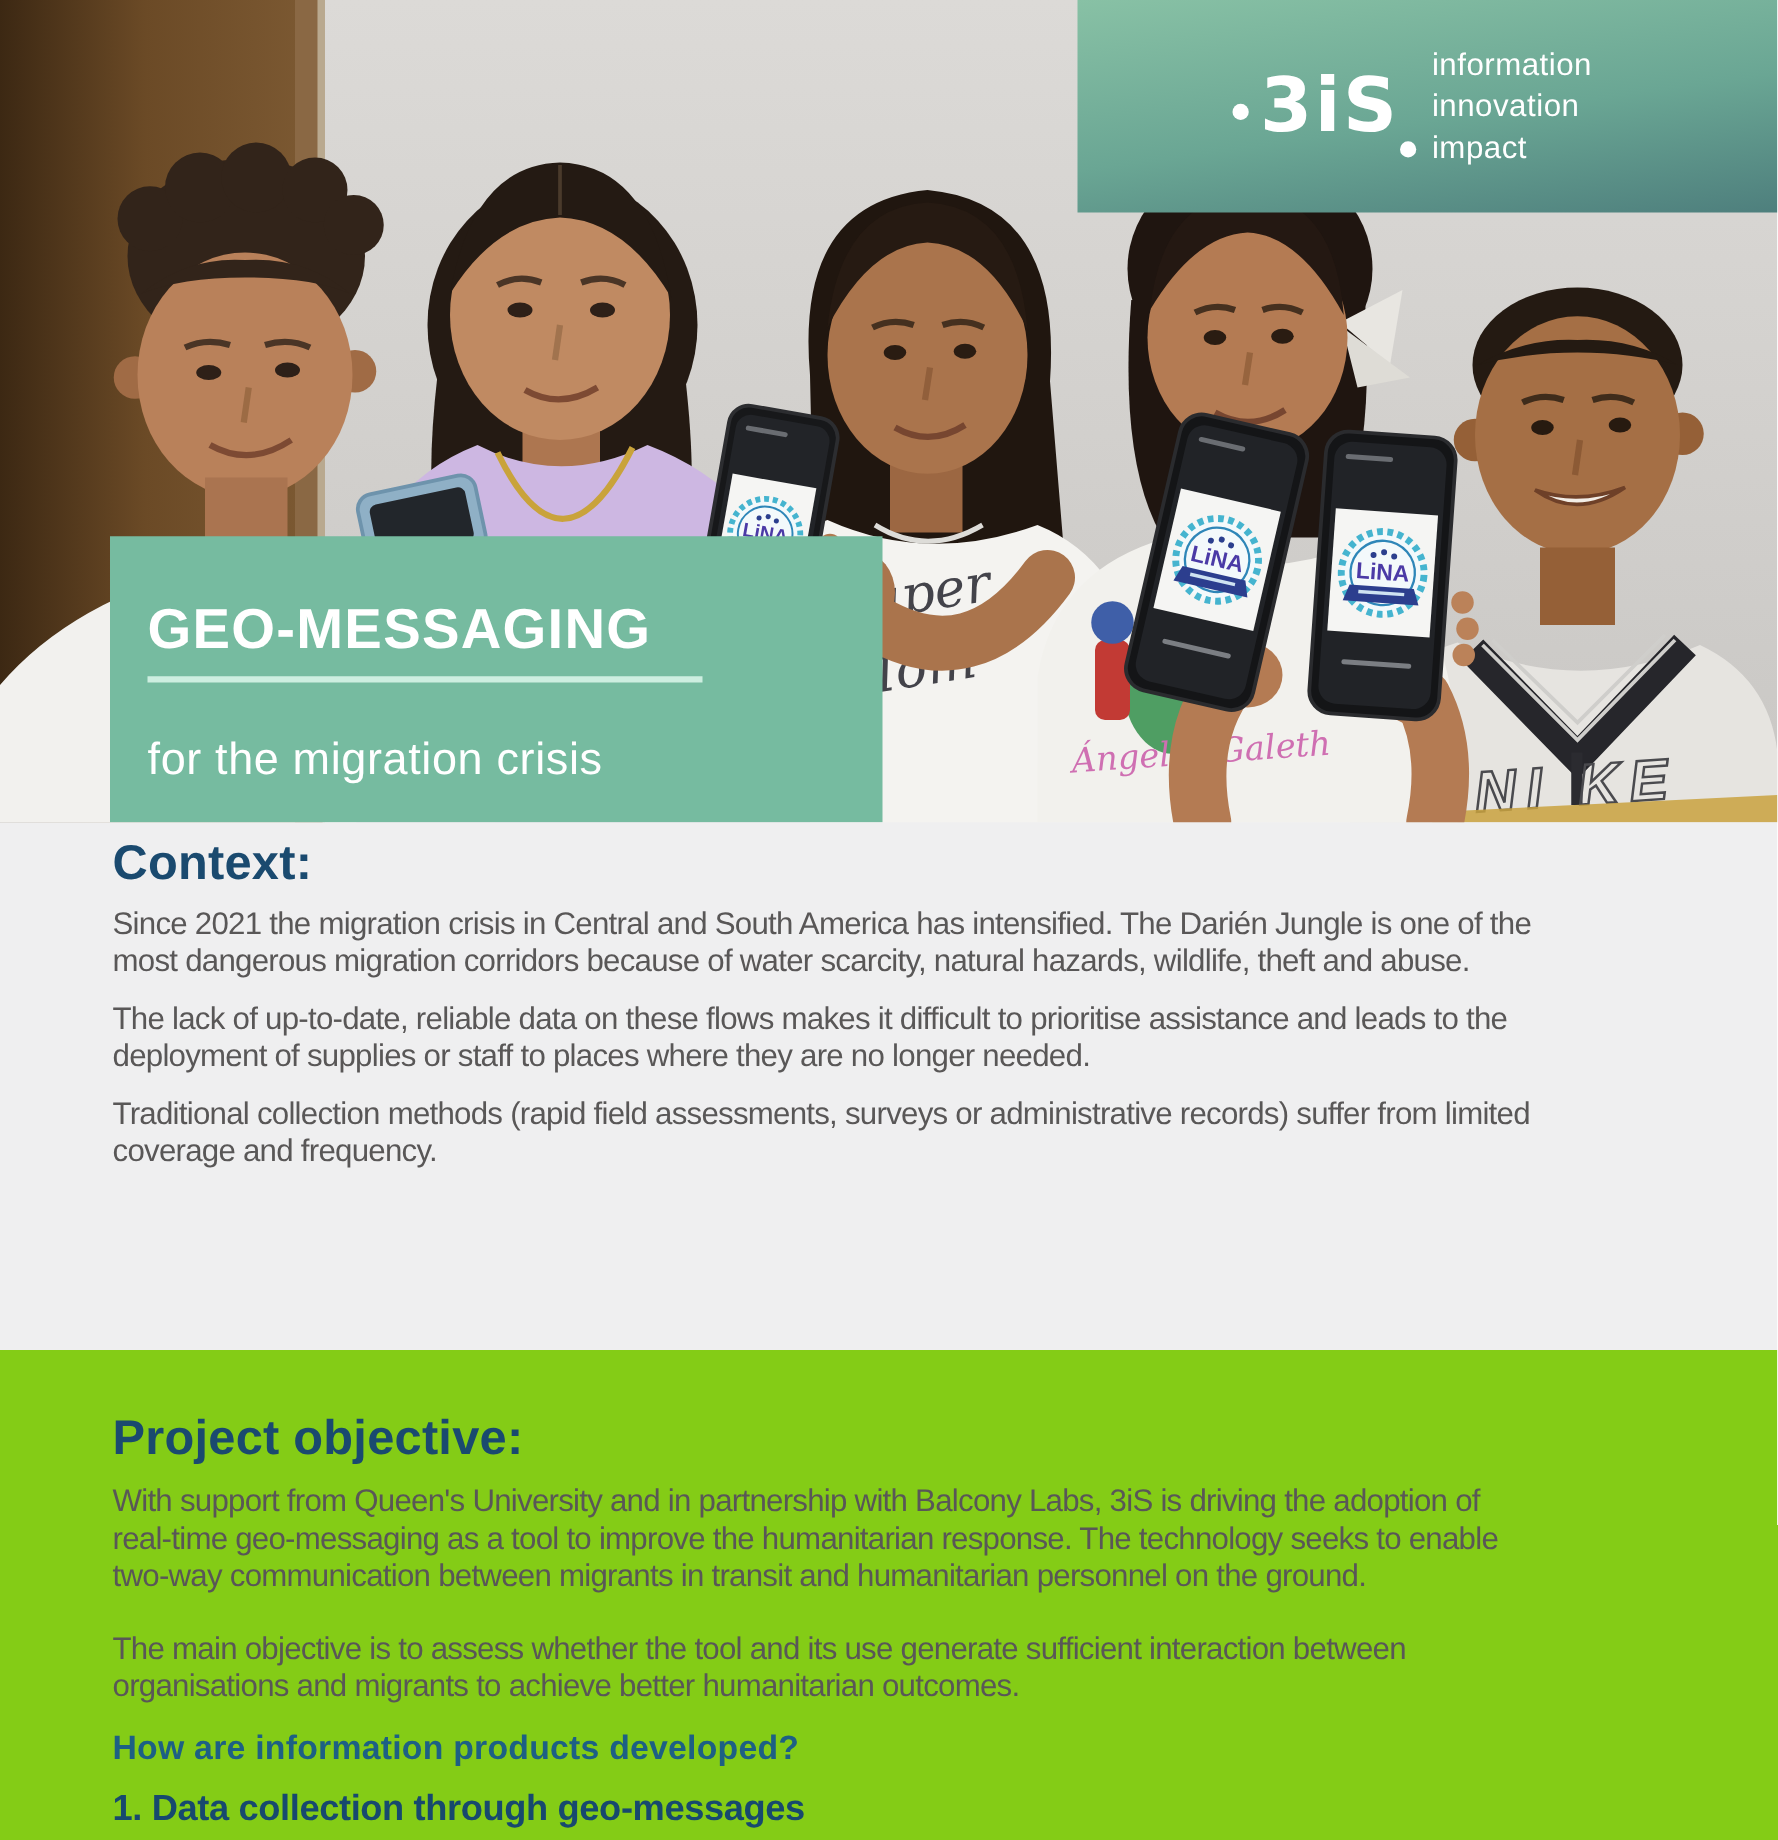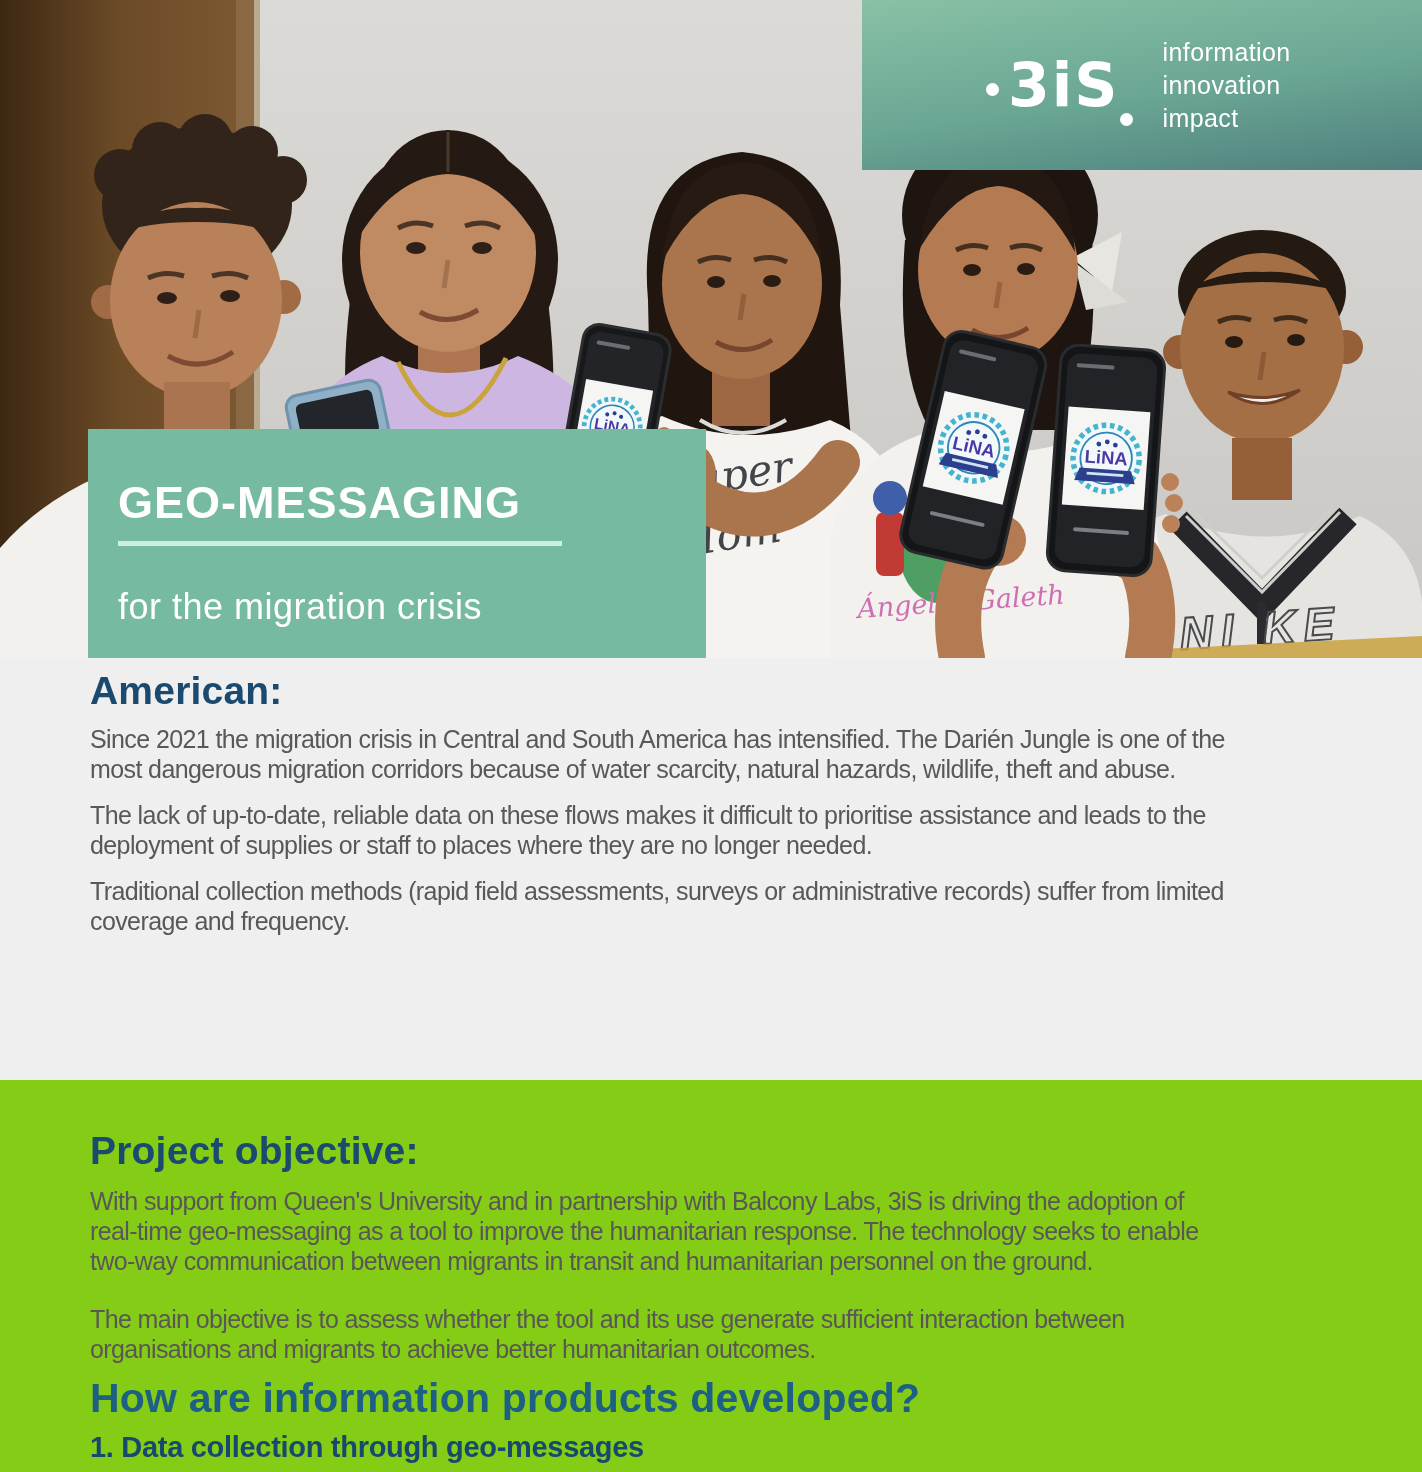--- a/index.html
+++ b/index.html
@@ -15,21 +15,21 @@
     position:absolute;left:862px;top:0;width:560px;height:170px;
     background:linear-gradient(172deg,#88c1a5 0%,#6aa694 55%,#4e7f7d 100%);
     display:flex;align-items:center;
   }
   .logo-mark{position:relative;margin-left:146px;color:#ffffff;
     font-family:"DejaVu Sans",sans-serif;font-weight:700;font-size:60px;line-height:92px;letter-spacing:2px;}
   .logo-dot{position:absolute;width:13px;height:13px;border-radius:50%;background:#ffffff;}
   .logo-dot-a{left:-22px;top:44px;}
   .logo-dot-b{left:112px;top:74px;}
   .logo-tagline{
-    margin-left:43px;color:#ffffff;font-size:25px;line-height:33px;
+    margin-left:26px;color:#ffffff;font-size:25px;line-height:33px;
     white-space:pre-line;font-weight:400;letter-spacing:.4px;
   }
   
   .title-box{
     position:absolute;left:88px;top:429px;width:618px;height:229px;
     background:#76bba0;color:#ffffff;box-sizing:border-box;padding:50px 0 0 30px;
   }
   .title-box h1{
     margin:0;font-size:45px;line-height:48px;font-weight:800;letter-spacing:1px;
   }
@@ -50,21 +50,21 @@
   }
   .para{
     margin:0;margin-top:16px;width:1250px;
     font-size:25px;line-height:30px;letter-spacing:-0.6px;
     color:#595757;white-space:pre-line;
   }
   .para.first{margin-top:10px;}
   .para.obj-first{margin-top:12px;}
   .para.obj-second{margin-top:28px;}
   h2.how{
-    margin:0;margin-top:10px;font-size:41px;line-height:48px;font-weight:700;color:#1d6084;letter-spacing:.2px;
+    margin:0;margin-top:10px;font-size:27px;line-height:48px;font-weight:700;color:#1d6084;letter-spacing:.2px;
   }
   h3.step{
     margin:0;margin-top:8px;font-size:29px;line-height:34px;font-weight:700;color:#17496e;letter-spacing:-0.3px;
   }
 </style>
 </head>
 <body>
 
 <div class="page">
 
@@ -257,21 +257,21 @@
     </div>
 
     <div class="title-box">
       <h1>GEO-MESSAGING</h1>
       <div class="title-underline"></div>
       <div class="title-sub">for the migration crisis</div>
     </div>
   </div>
 
   <div class="context section">
-    <h2 class="head">American:</h2>
+    <h2 class="head">Context:</h2>
     <p class="para first">Since 2021 the migration crisis in Central and South America has intensified. The Darién Jungle is one of the
 most dangerous migration corridors because of water scarcity, natural hazards, wildlife, theft and abuse.</p>
     <p class="para">The lack of up-to-date, reliable data on these flows makes it difficult to prioritise assistance and leads to the
 deployment of supplies or staff to places where they are no longer needed.</p>
     <p class="para">Traditional collection methods (rapid field assessments, surveys or administrative records) suffer from limited
 coverage and frequency.</p>
   </div>
 
   <div class="white-sec section">
     <h2 class="head">Project objective:</h2>

